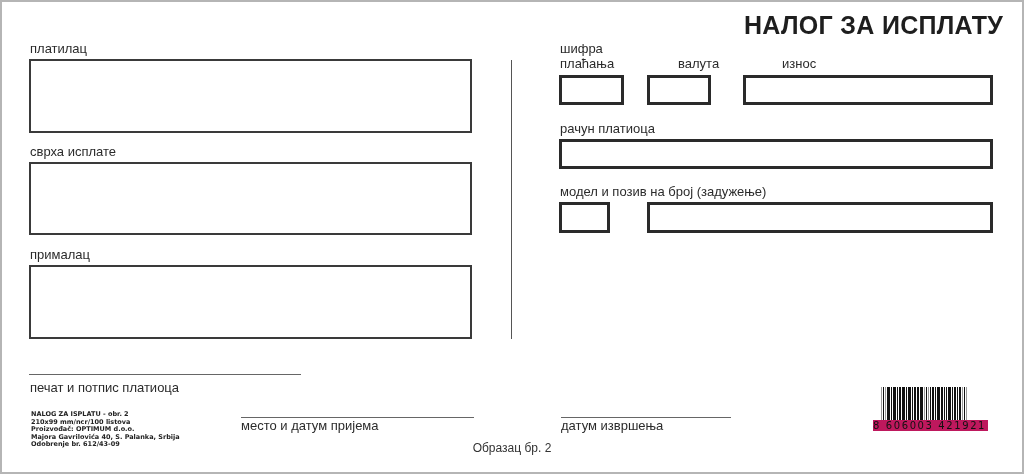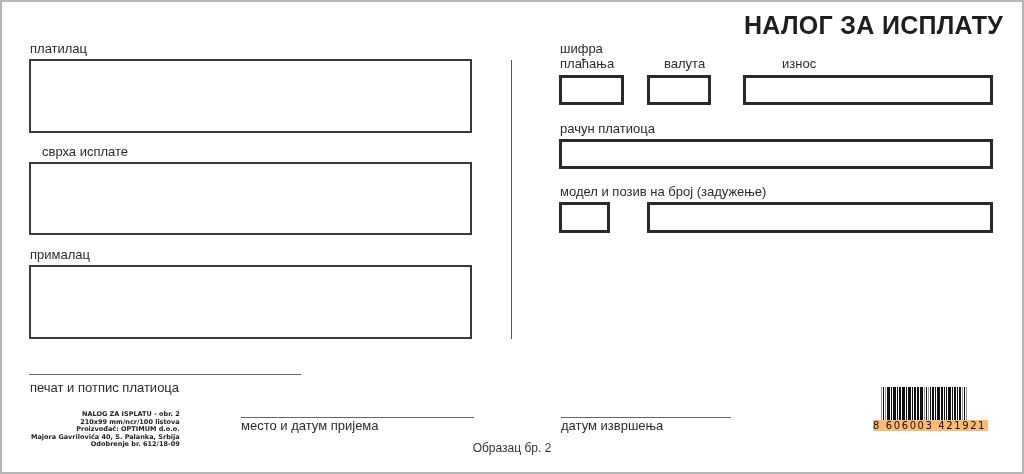--- a/index.html
+++ b/index.html
@@ -8,72 +8,72 @@
   .frame { position:absolute; left:0; top:0; width:1020px; height:470px;
            border:2px solid #b5b5b5; box-sizing:content-box; }
   .lbl { position:absolute; font-size:13px; color:#2b2b2b; line-height:15px; white-space:nowrap; }
   .box { position:absolute; border:2px solid #3a3a3a; box-sizing:border-box; background:#fff; }
   .box.thick { border:3px solid #2a2a2a; }
   .title { position:absolute; left:744px; top:11px; font-size:25px; font-weight:bold;
            color:#1e1e1e; letter-spacing:0.3px; white-space:nowrap;text-align:right; }
   .vline { position:absolute; background:#555; }
   .hline { position:absolute; height:1px; background:#666; }
   .imprint { position:absolute; left:31px; top:411px; font-size:6.5px; line-height:7.6px;
-             font-weight:bold; color:#222; font-family:"DejaVu Sans", sans-serif; white-space:nowrap;text-align:right; }
+             font-weight:bold; color:#222; font-family:"DejaVu Sans", sans-serif; white-space:nowrap; }
   .formno { position:absolute; left:0; width:1024px; top:441px; text-align:center; font-size:12px; color:#333; }
   .barcode { position:absolute; left:873px; top:387px; width:120px; height:48px; }
   .bars { position:absolute; left:8px; top:0; width:112px; height:36px; display:flex; align-items:flex-start; }
   .bars span { display:block; height:36px; background:#111; margin-right:1px; }
   .bars span.g { background:#9a9a9a; height:40px; }
   .bcdigits { position:absolute; left:0; top:33px; font-size:10px; letter-spacing:1.6px; color:#111;
-              font-family:"DejaVu Sans", sans-serif; background:#fdba74; padding-right:2px; }
+              font-family:"DejaVu Sans", sans-serif; background:#be185d; padding-right:2px; }
 </style>
 </head>
 <body>
 
 <div class="frame"></div>
 
 <div class="title">НАЛОГ ЗА ИСПЛАТУ</div>
 
 <div class="lbl" style="left:30px;top:41px;">платилац</div>
 <div class="box" style="left:29px;top:59px;width:443px;height:74px;"></div>
 
-<div class="lbl" style="left:42px;top:144px;">сврха исплате</div>
+<div class="lbl" style="left:30px;top:144px;">сврха исплате</div>
 <div class="box" style="left:29px;top:162px;width:443px;height:73px;"></div>
 
 <div class="lbl" style="left:30px;top:247px;">прималац</div>
 <div class="box" style="left:29px;top:265px;width:443px;height:74px;"></div>
 
 <div class="hline" style="left:29px;top:374px;width:272px;"></div>
 <div class="lbl" style="left:30px;top:380px;">печат и потпис платиоца</div>
 
 <div class="vline" style="left:511px;top:60px;width:1px;height:279px;"></div>
 
 <div class="lbl" style="left:560px;top:41px;">шифра</div>
 <div class="lbl" style="left:560px;top:56px;">плаћања</div>
-<div class="lbl" style="left:664px;top:56px;">валута</div>
+<div class="lbl" style="left:678px;top:56px;">валута</div>
 <div class="lbl" style="left:744px;top:56px;margin-left:38px;">износ</div>
 
 <div class="box thick" style="left:559px;top:75px;width:65px;height:30px;"></div>
 <div class="box thick" style="left:647px;top:75px;width:64px;height:30px;"></div>
 <div class="box thick" style="left:743px;top:75px;width:250px;height:30px;"></div>
 
 <div class="lbl" style="left:560px;top:121px;text-align:right;">рачун платиоца</div>
 <div class="box thick" style="left:559px;top:139px;width:434px;height:30px;"></div>
 
 <div class="lbl" style="left:560px;top:184px;">модел и позив на број (задужење)</div>
 <div class="box thick" style="left:559px;top:202px;width:51px;height:31px;"></div>
 <div class="box thick" style="left:647px;top:202px;width:346px;height:31px;"></div>
 
 <div class="imprint">
   <div>NALOG ZA ISPLATU - obr. 2</div>
   <div>210x99 mm/ncr/100 listova</div>
   <div>Proizvođač: OPTIMUM d.o.o.</div>
   <div>Majora Gavrilovića 40, S. Palanka, Srbija</div>
-  <div>Odobrenje br. 612/18-09</div>
+  <div>Odobrenje br. 612/43-09</div>
 </div>
 
 <div class="hline" style="left:241px;top:417px;width:233px;"></div>
 <div class="lbl" style="left:241px;top:418px;">место и датум пријема</div>
 
 <div class="hline" style="left:561px;top:417px;width:170px;"></div>
 <div class="lbl" style="left:561px;top:418px;">датум извршења</div>
 
 <div class="formno">Образац бр. 2</div>
 

